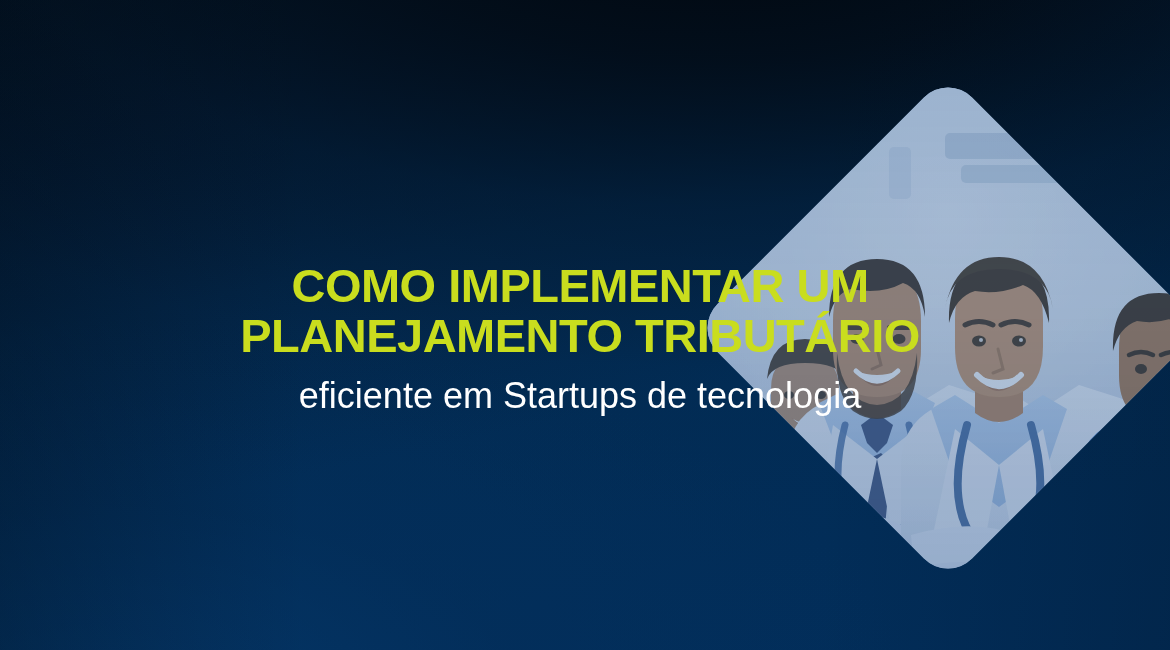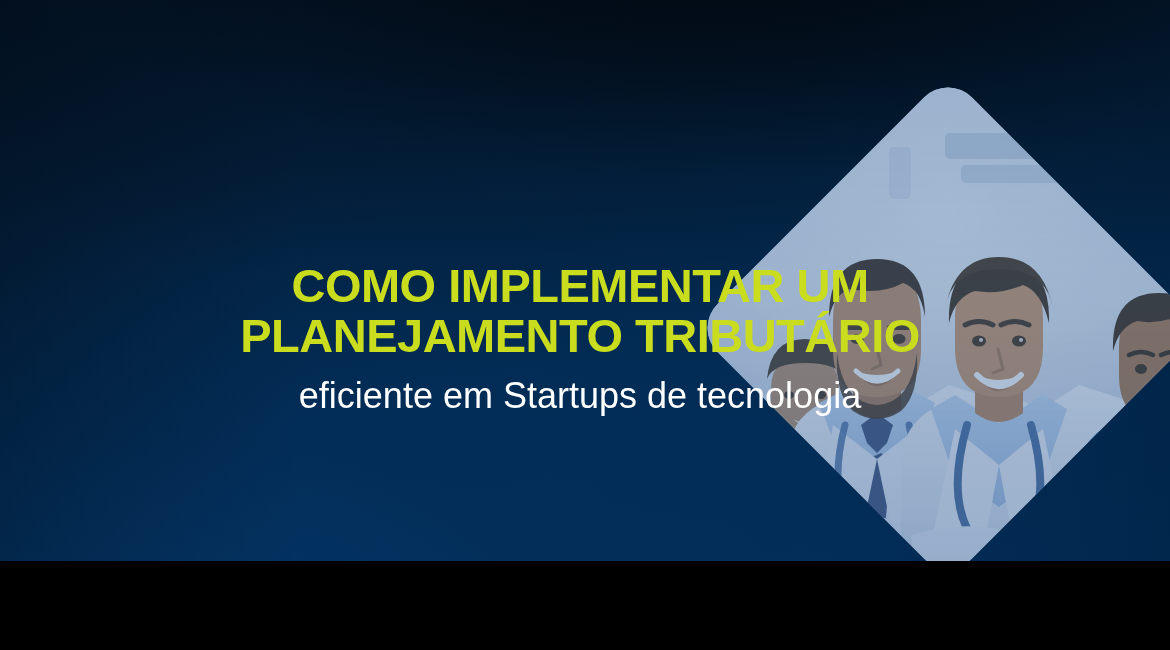--- a/index.html
+++ b/index.html
@@ -7,21 +7,21 @@
   html, body {
     width:1170px; height:650px;
     overflow:hidden;
     background:#000;
     font-family:"Liberation Sans", sans-serif;
   }
 
   .banner {
     position:relative;
     width:1170px;
-    height:561px;
+    height:650px;
     overflow:hidden;
     background:#022B57;
   }
 
   
   .bg-base {
     position:absolute; inset:0;
     background:linear-gradient(160deg,
                 #030d18 0%,
                 #04172c 18%,

